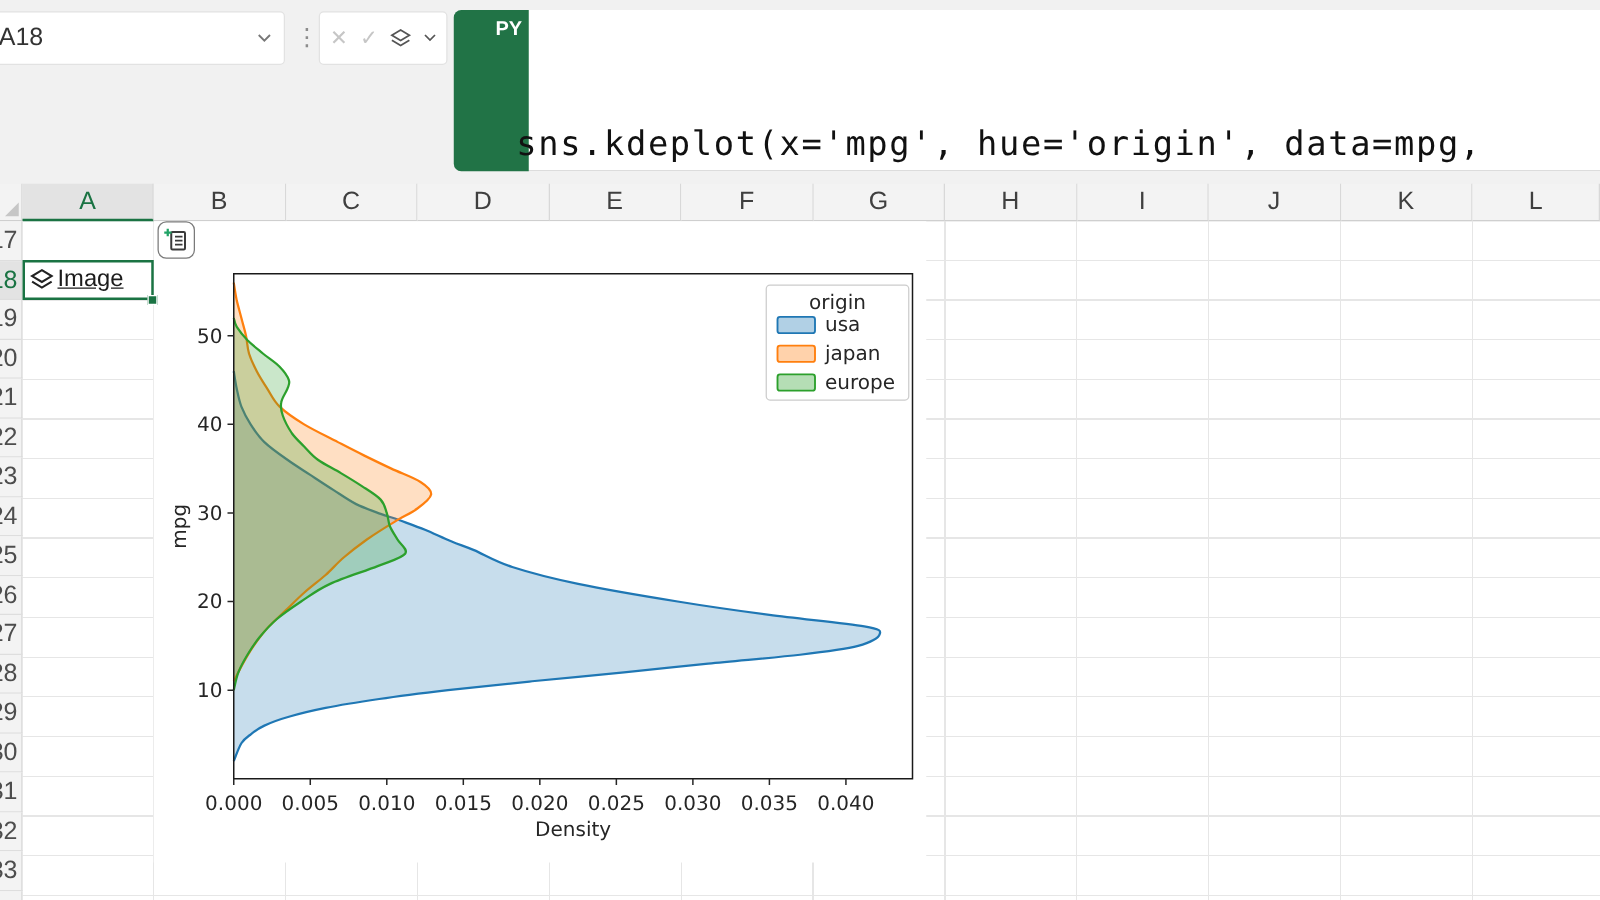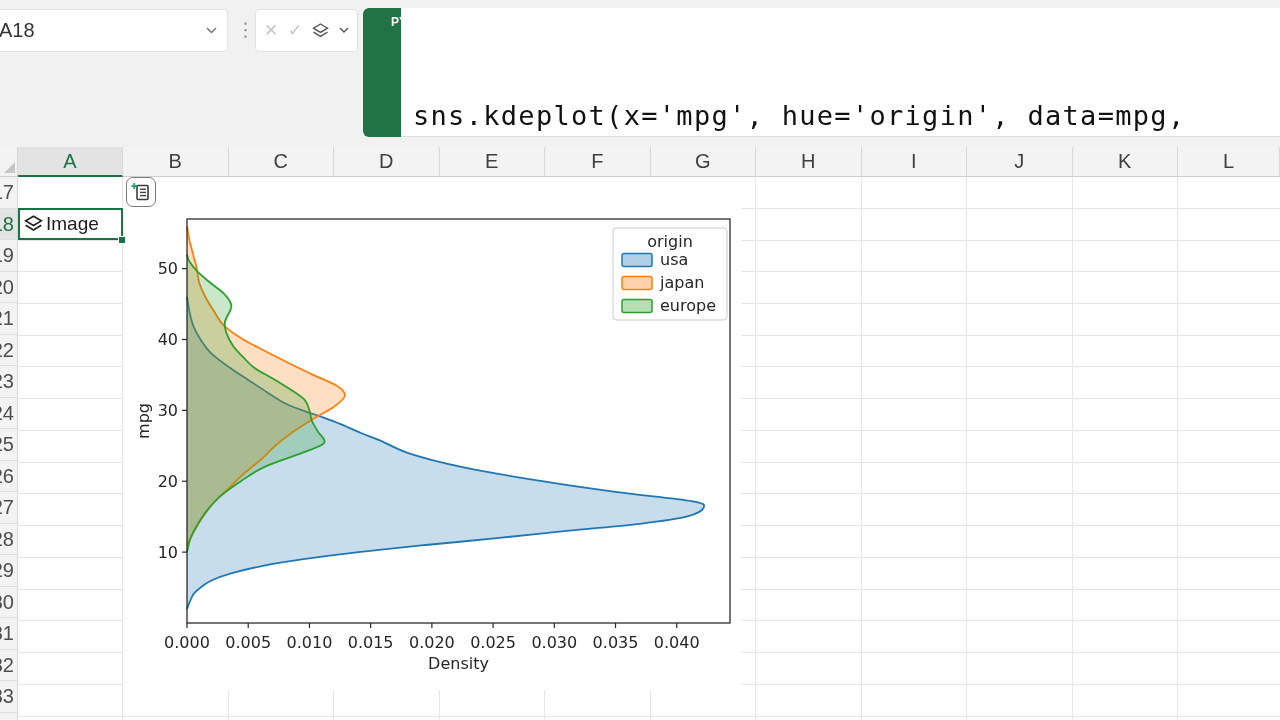--- a/index.html
+++ b/index.html
@@ -10,22 +10,22 @@
   
   #namebox{left:-8px;top:9px;width:236px;height:43px;background:#fff;border:1px solid #e2e2e2;
            border-radius:4px;display:flex;align-items:center;padding-left:6px;font-size:20px;color:#333;}
   #namebox .chev{position:absolute;right:10px;top:17px;}
   #kebab{left:236px;top:18px;font-size:19px;color:#8c8c8c;letter-spacing:0;}
   #fbbtns{left:255px;top:9px;width:103px;height:43px;background:#fff;border:1px solid #e2e2e2;
           border-radius:4px;display:flex;align-items:center;justify-content:space-between;padding:0 8px;}
   .fbico{font-size:17px;color:#c6c6c6;}
   #fbar{left:363px;top:8px;width:917px;height:129px;background:#fff;border-radius:6px 0 0 6px;
         border-bottom:1px solid #dcdcdc;}
-  #pybadge{left:363px;top:8px;width:38px;height:129px;background:#217346;border-radius:6px 0 0 6px;
-           color:#fff;font-size:12px;font-weight:bold;text-align:center;padding-top:7px;padding-left:28px;}
+  #pybadge{left:363px;top:8px;width:60px;height:129px;background:#217346;border-radius:6px 0 0 6px;
+           color:#fff;font-size:16px;font-weight:bold;text-align:center;padding-top:7px;padding-left:28px;}
   #code{left:413px;top:13px;font-family:"DejaVu Sans Mono","Liberation Mono",monospace;
         font-size:27px;line-height:41px;letter-spacing:1.3px;color:#111;white-space:pre;}
 
   
   .colh{top:147px;height:30px;background:#f3f3f3;border-right:1px solid #d8d8d8;border-bottom:1px solid #cfcfcf;
         color:#3f3f3f;font-size:20px;display:flex;align-items:center;justify-content:center;}
   .colh.sel{background:#e3e3e3;color:#1a7343;border-bottom:2px solid #1a7343;}
   #corner{left:0;top:147px;width:18px;height:30px;background:#f3f3f3;border-right:1px solid #d8d8d8;
           border-bottom:1px solid #cfcfcf;}
   #corner .tri{position:absolute;right:2px;bottom:3px;width:0;height:0;
@@ -38,21 +38,21 @@
   #sheet{left:18px;top:177px;width:1262px;height:543px;background-color:#fff;
     background-image:
       repeating-linear-gradient(to right,transparent 0 104.5px,#e6e6e6 104.5px 105.5px),
       repeating-linear-gradient(to bottom,transparent 0 30.75px,#e6e6e6 30.75px 31.75px);}
 
   
   #figure{left:123px;top:177px;width:618px;height:513px;background:#fff;}
   #selbox{left:18px;top:207.5px;width:105px;height:32px;border:2px solid #1a7343;background:#fff;
           display:flex;align-items:center;}
   #fillhandle{left:117.5px;top:235.5px;width:8px;height:8px;background:#1a7343;border:1.5px solid #fff;}
-  #cellval{font-size:19px;color:#1c1c1c;margin-left:3px;}
+  #cellval{font-size:19px;color:#1c1c1c;margin-left:3px;text-decoration:underline;}
   #cardbtn{left:126px;top:177px;width:30px;height:30px;background:#fff;border:1.5px solid #7a7a7a;
            border-radius:7px;display:flex;align-items:center;justify-content:center;}
   svg{display:block;}
 </style>
 </head>
 <body>
 
 <div id="root">
 
   <div id="fbar" class="abs"></div>

